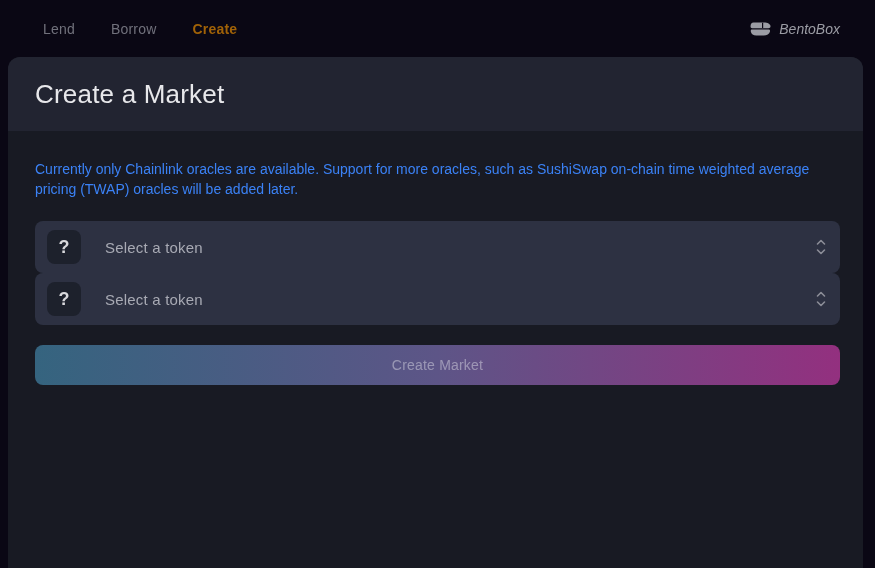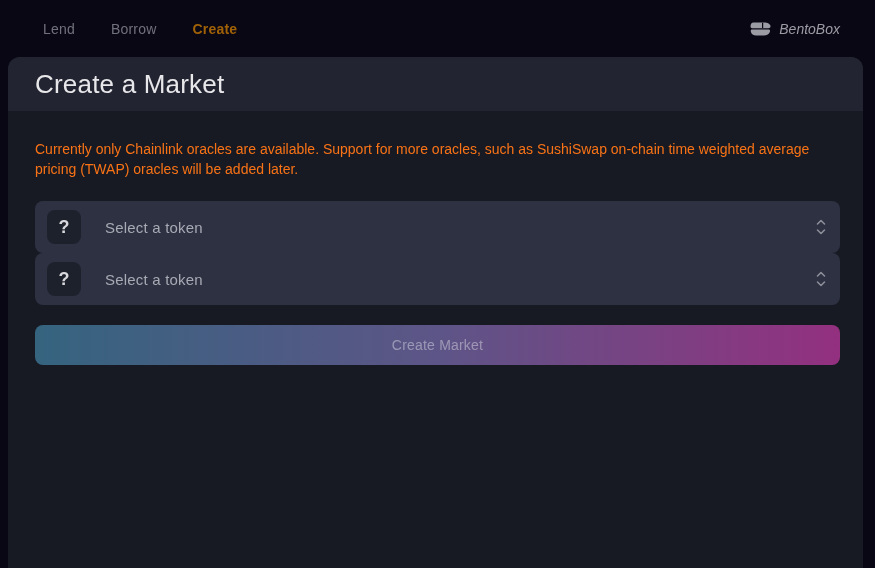--- a/index.html
+++ b/index.html
@@ -43,39 +43,39 @@
     position: absolute;
     left: 8px;
     top: 57px;
     width: 855px;
     height: 511px;
     border-radius: 12px 12px 0 0;
     background: #181a23;
     overflow: hidden;
   }
   .card-header {
-    height: 54px;
+    height: 74px;
     background: #222431;
     display: flex;
     align-items: center;
     padding: 0 27px;
   }
   .card-title {
     font-size: 26px;
     font-weight: 500;
     color: #e8e8eb;
     letter-spacing: 0.2px;
   }
   .card-body {
     padding: 28px 24px 0 27px;
   }
   .description {
     font-size: 14px;
     line-height: 20px;
-    color: #f97316;
+    color: #3b82f6;
     margin: 0 0 22px 0;
     max-width: 805px;
   }
 
   .field-label {
     font-size: 14px;
     color: #686a76;
     margin: 20px 0 10px 0;
   }
   .token-select {

